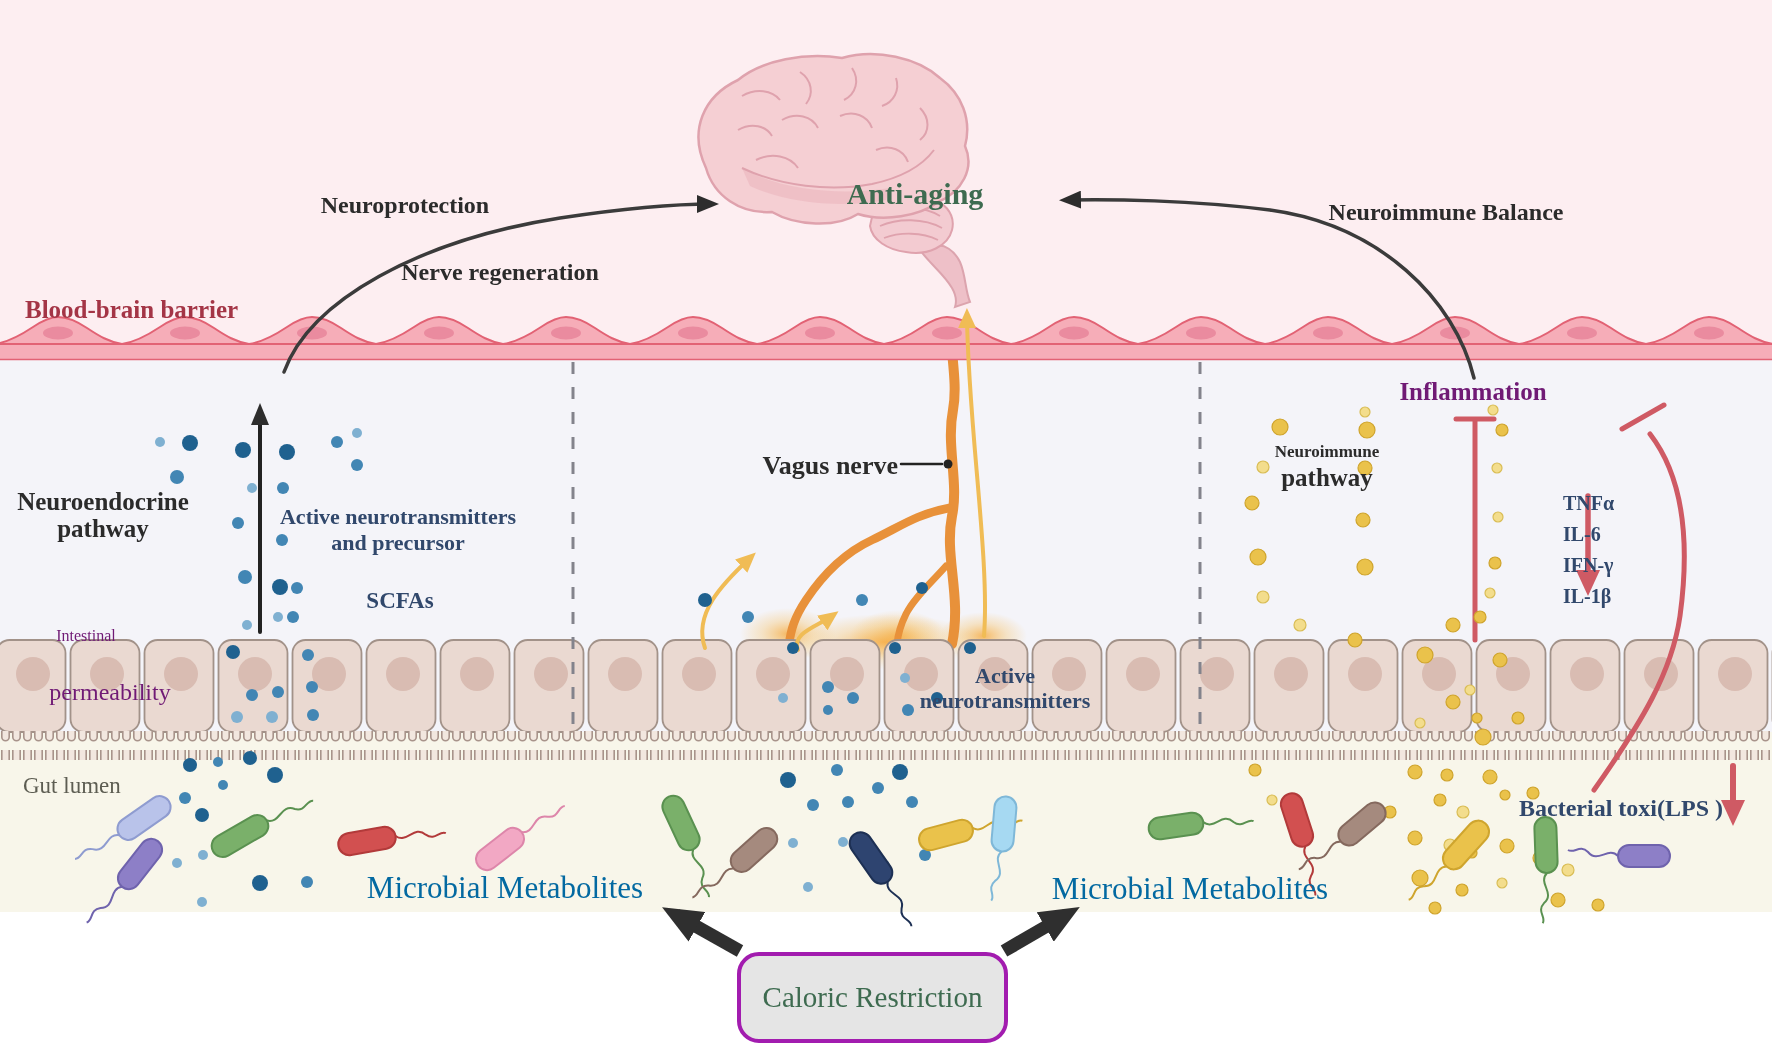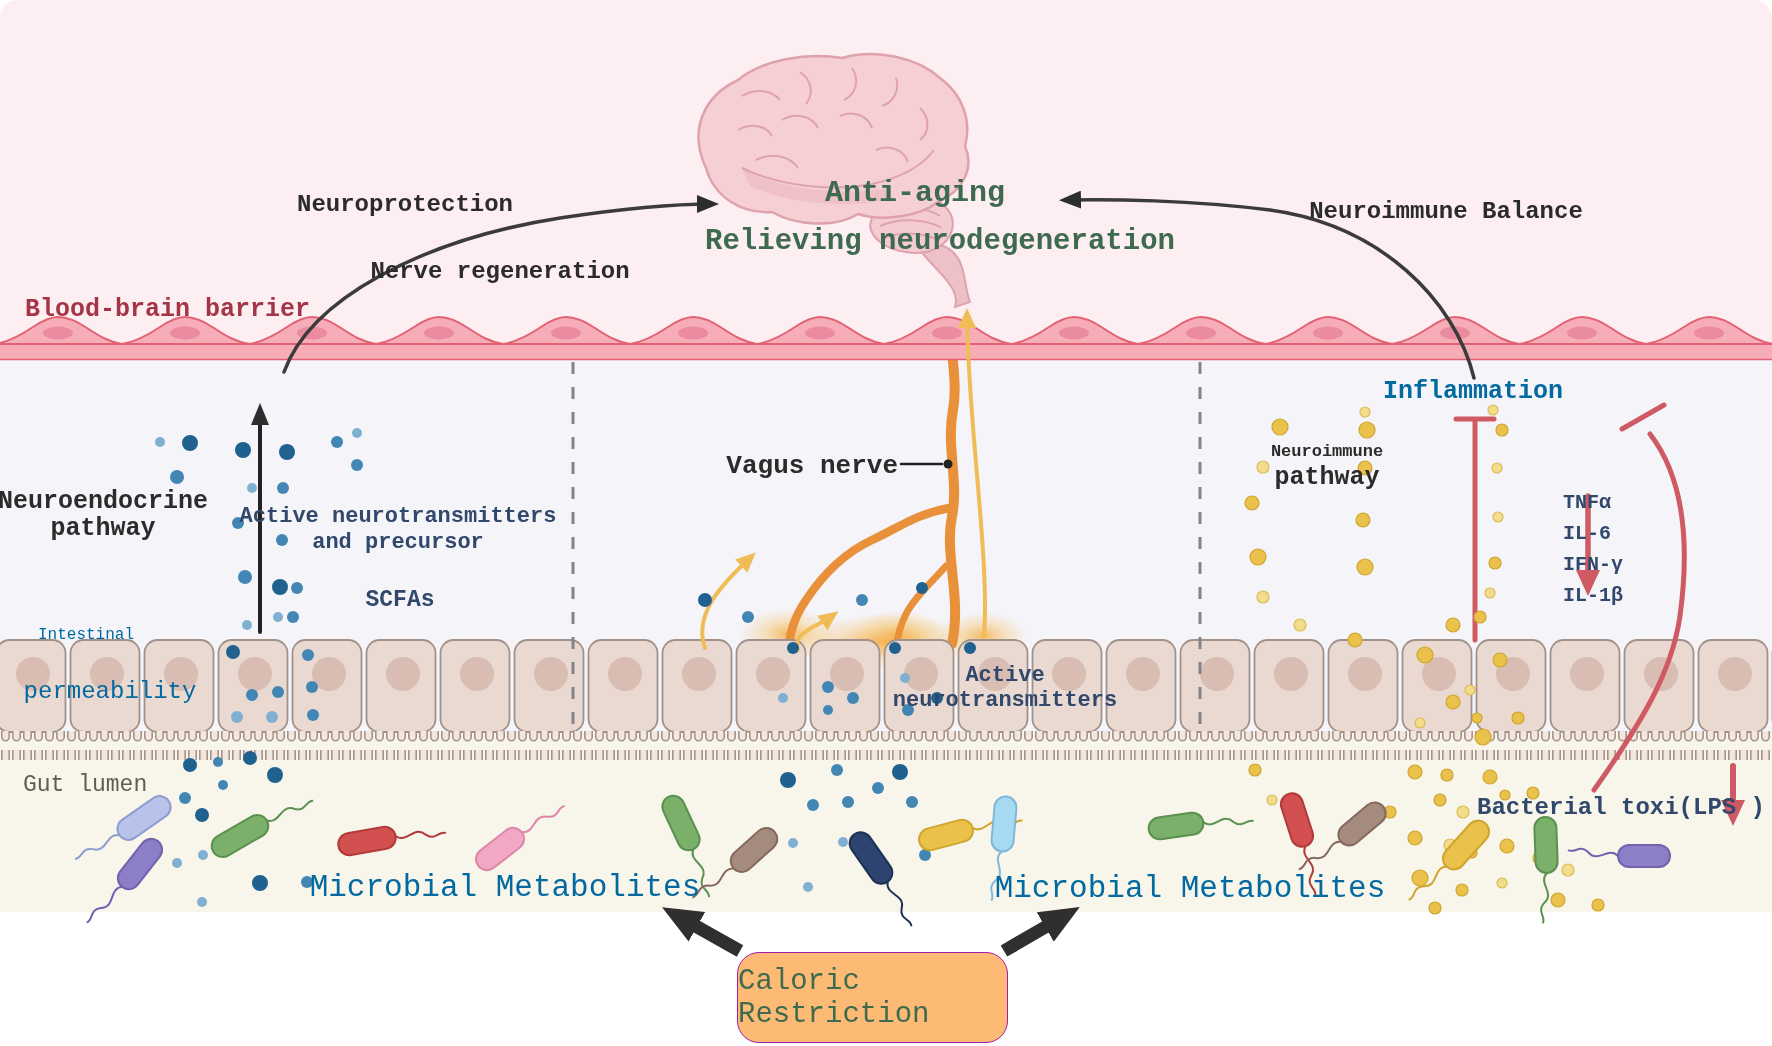--- a/index.html
+++ b/index.html
@@ -1,38 +1,38 @@
 <!DOCTYPE html>
 <html><head>
 <meta charset="utf-8">
 <style>
   html,body{margin:0;padding:0;background:#ffffff;}
   .canvas{position:relative;width:1772px;height:1046px;overflow:hidden;
-          font-family:Liberation Mono, monospace;border-radius:18px;}
+          font-family:Liberation Serif, serif;}
   .band{position:absolute;left:0;width:1772px;}
   .band-top{top:0;height:358px;background:#fdeef1;}
   .band-mid{top:358px;height:374px;background:#f4f4f9;}
   .band-lumen{top:732px;height:180px;background:#f8f6ea;}
   .band-bottom{top:912px;height:134px;background:#ffffff;}
   #art-svg{position:absolute;left:0;top:0;z-index:5;}
   .lbl{position:absolute;z-index:10;white-space:nowrap;line-height:1.1;}
   .ctr{transform:translate(-50%,-50%);text-align:center;}
   .vctr{transform:translate(0,-50%);margin-left:7px;}
   .rgt{transform:translate(-100%,-50%);text-align:right;}
   .blk-bold{color:#2b2b2b;font-weight:bold;font-size:23px;}
   .green-big{color:#3e6b50;font-weight:bold;font-size:30px;}
   .navy{color:#31486c;font-weight:bold;}
-  .redpink{color:#0369a1;}
+  .redpink{color:#701a75;}
   .bbb{color:#a43546;font-weight:600;font-size:25px;}
   .graygreen{color:#0369a1;font-size:31px;font-weight:500;}
   .gutlumen{color:#5d5d52;font-size:23px;font-weight:500;}
   .cytolist{display:flex;flex-direction:column;gap:9px;color:#31486c;
             font-size:20px;font-weight:600;margin-left:40px;}
   .cr-box{position:absolute;left:737px;top:952px;width:271px;height:91px;
-          background:#fdba74;border:1px solid #a21caf;border-radius:22px;
+          background:#e5e5e5;border:4px solid #a21caf;border-radius:22px;
           display:flex;align-items:center;justify-content:center;z-index:10;
           box-sizing:border-box;}
   .cr-text{color:#3e6b50;font-size:29px;font-weight:500;}
 </style>
 </head>
 <body>
 
 <div class="canvas">
   <div class="band band-top"></div>
   <div class="band band-mid"></div>
@@ -424,21 +424,20 @@
         <line x1="740" y1="951" x2="676" y2="915" marker-end="url(#mBigBlack)"></line>
         <line x1="1004" y1="951" x2="1066" y2="915" marker-end="url(#mBigBlack)"></line>
       </g>
     </svg>
 
   <div class="lbl ctr blk-bold" style="left:405px;top:205px;font-size:24px;">Neuroprotection</div>
   <div class="lbl ctr blk-bold" style="left:500px;top:272px;font-size:24px;">Nerve regeneration</div>
   <div class="lbl ctr blk-bold" style="left:1446px;top:212px;font-size:24px;">Neuroimmune Balance</div>
 
   <div class="lbl ctr green-big" style="left:915px;top:193px;">Anti-aging</div>
-  <div class="lbl ctr green-big" style="left:940px;top:242px;font-size:29px;">Relieving neurodegeneration</div>
 
   <div class="lbl vctr bbb" style="left:18px;top:310px;">Blood-brain barrier</div>
 
   <div class="lbl ctr blk-bold" style="left:103px;top:502px;font-size:25px;">Neuroendocrine</div>
   <div class="lbl ctr blk-bold" style="left:103px;top:529px;font-size:25px;">pathway</div>
 
   <div class="lbl ctr navy" style="left:398px;top:517px;font-size:22px;">Active neurotransmitters</div>
   <div class="lbl ctr navy" style="left:398px;top:543px;font-size:22px;">and precursor</div>
   <div class="lbl ctr navy" style="left:400px;top:601px;font-size:23px;">SCFAs</div>
 

